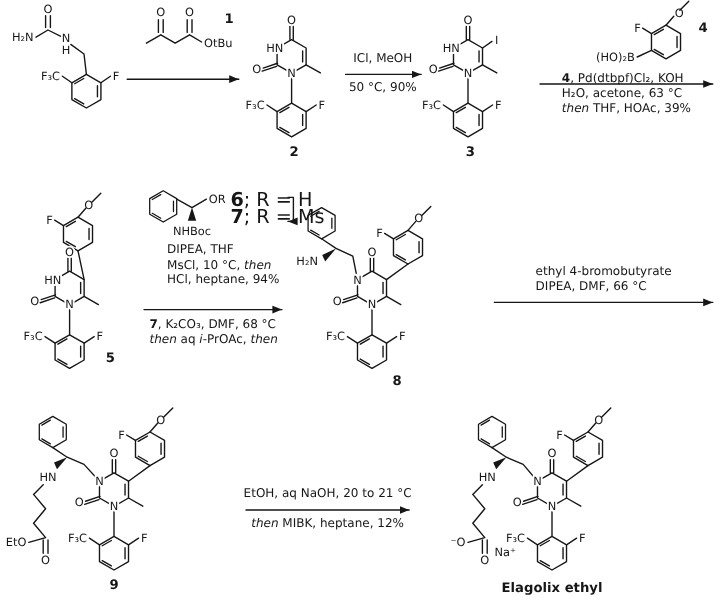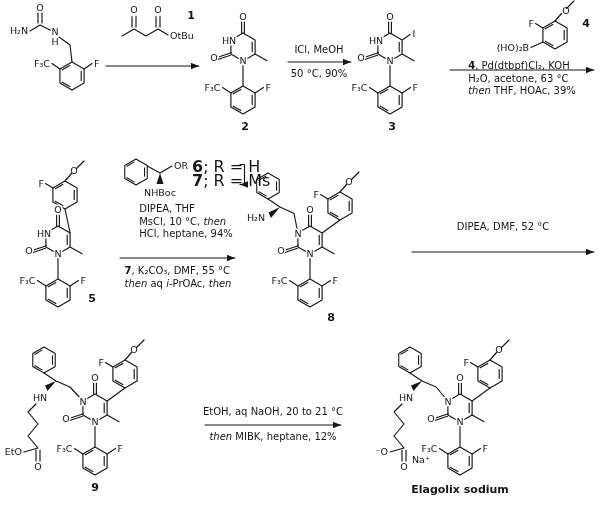--- a/index.html
+++ b/index.html
@@ -206,25 +206,26 @@
       <div><span class="bd">4</span><span>, Pd(dtbpf)Cl₂, KOH</span></div>
       <div><span>H₂O, acetone, 63 °C</span></div>
       <div><span class="it">then</span><span> THF, HOAc, 39%</span></div>
     </div>
   <div class="rg" style="left:186px;top:203px">
       <div><span>DIPEA, THF</span></div>
       <div><span>MsCl, 10 °C, </span><span class="it">then</span></div>
       <div><span>HCl, heptane, 94%</span></div>
     </div>
   <div class="rg" style="left:178px;top:265px">
-      <div><span class="bd">7</span><span>, K₂CO₃, DMF, 55 °C</span></div>
+      <div><span class="bd">7</span><span>, K₂CO₃, DMF, 68 °C</span></div>
       <div><span class="it">then</span><span> aq </span><span class="it">i</span><span>-PrOAc, </span><span class="it">then</span></div>
     </div>
   <div class="rg" style="left:503px;top:221px">
-      <div><span>DIPEA, DMF, 52 °C</span></div>
+      <div><span>ethyl 4-bromobutyrate</span></div>
+      <div><span>DIPEA, DMF, 66 °C</span></div>
     </div>
   <div class="rg" style="left:273px;top:406px">
       <div><span>EtOH, aq NaOH, 20 to 21 °C</span></div>
     </div>
   <div class="rg" style="left:273px;top:431px">
       <div><span class="it">then</span><span> MIBK, heptane, 12%</span></div>
     </div>
 
   <div class="l67" style="left:192px;top:160px">
       <div><span class="bd">6</span><span>; R = H</span></div>
@@ -233,15 +234,15 @@
       <div><span class="bd">7</span><span>; R = Ms</span></div>
     </div>
 
   <div class="cl" style="left:191px;top:9px">1</div>
   <div class="cl" style="left:245px;top:120px">2</div>
   <div class="cl" style="left:392px;top:120px">3</div>
   <div class="cl" style="left:586px;top:17px">4</div>
   <div class="cl" style="left:92px;top:292px">5</div>
   <div class="cl" style="left:331px;top:311px">8</div>
   <div class="cl" style="left:95px;top:481px">9</div>
-  <div class="cl" style="left:460px;top:483px">Elagolix sodium</div>
+  <div class="cl" style="left:460px;top:483px">Elagolix ethyl</div>
 
 </div>
 
 </body></html>

